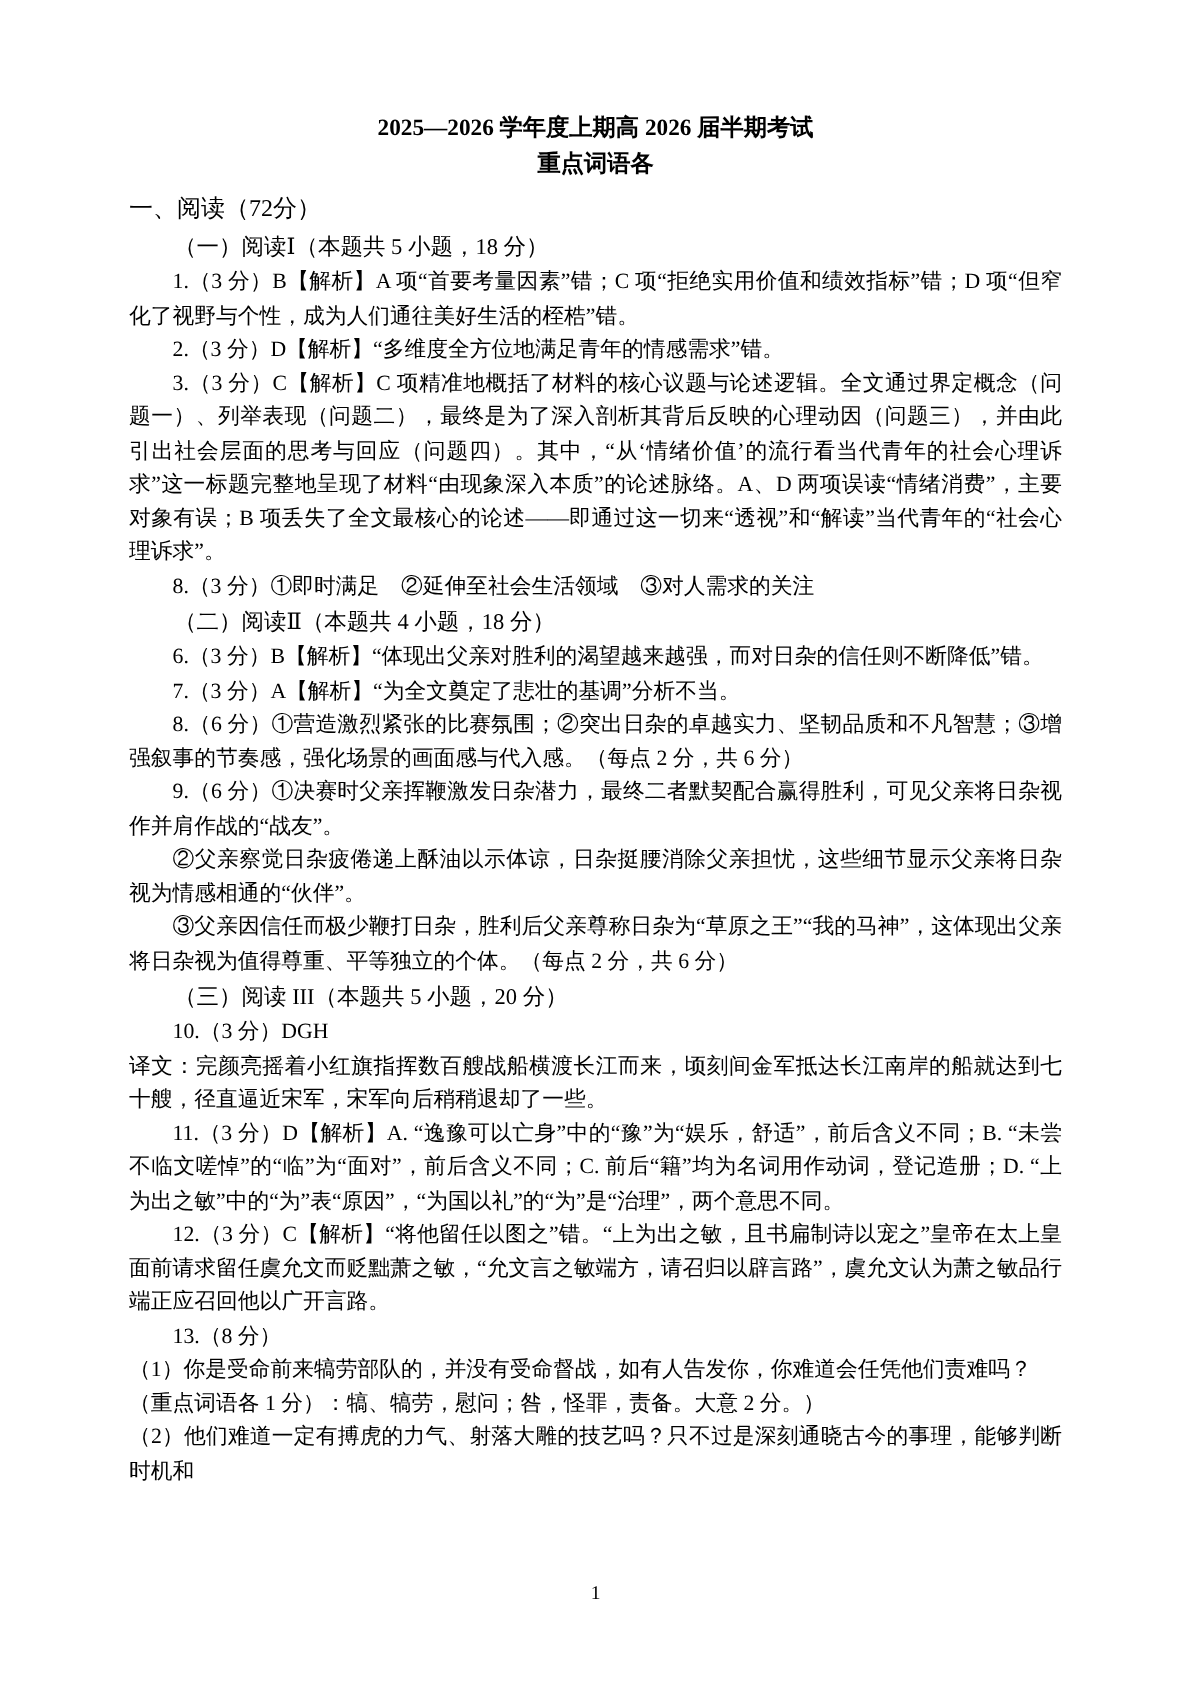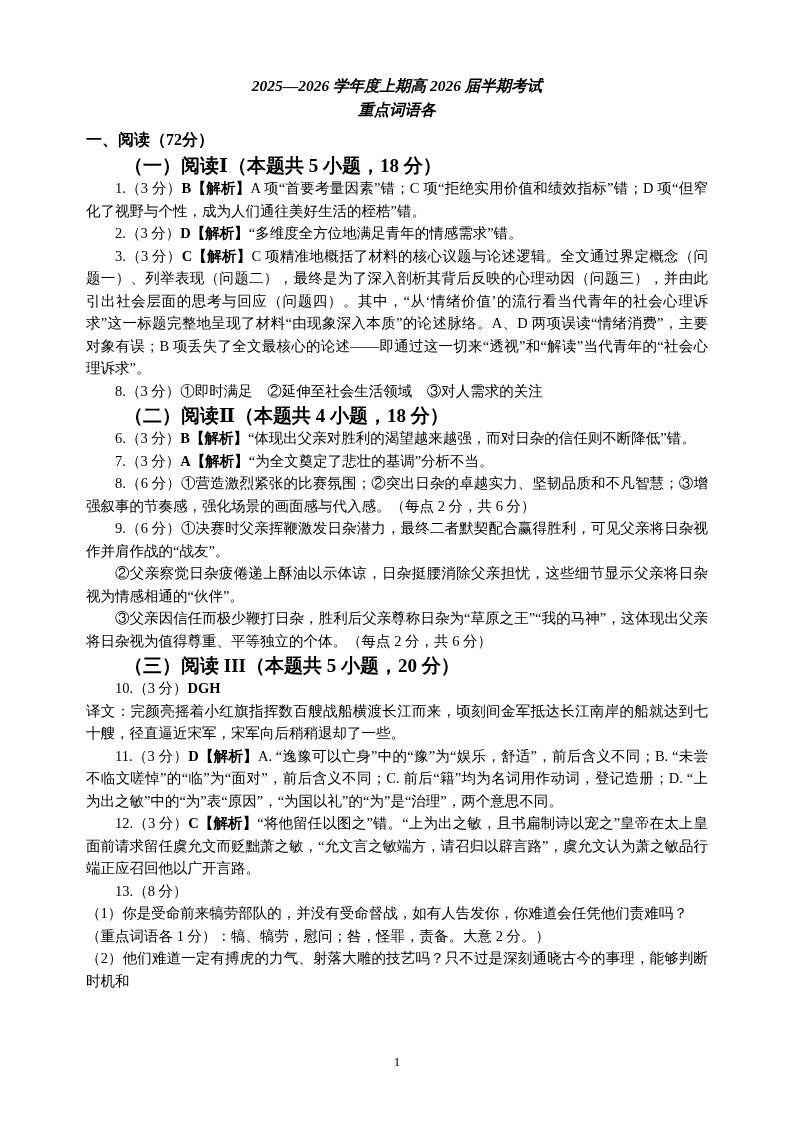--- a/index.html
+++ b/index.html
@@ -19,49 +19,48 @@
     color: #000000;
     font-size: 14.5px;
     line-height: 22.5px;
     overflow: hidden;
   }
   .doc-title {
     text-align: center;
     font-weight: bold;
     font-size: 15.5px;
     line-height: 24px;
-    font-style: italic;
   }
   .doc-body {
     margin-top: 6px;
   }
   .h-sec {
     font-weight: bold;
     font-size: 16px;
     line-height: 24px;
     margin-top: 2px;
   }
   .h-sub {
     font-weight: bold;
-    font-size: 19px;
+    font-size: 15px;
     text-indent: 2em;
     line-height: 23px;
     margin-top: 2px;
   }
   .para {
     text-indent: 2em;
     text-align: justify;
   }
   .para.flush {
     text-indent: 0;
   }
   .gap {
   }
   .bold {
-    font-weight: bold;
+    font-weight: normal;
   }
   .page-footer {
     position: absolute;
     left: 0;
     right: 0;
     bottom: 50px;
     text-align: center;
     font-size: 13px;
     color: #000000;
   }

